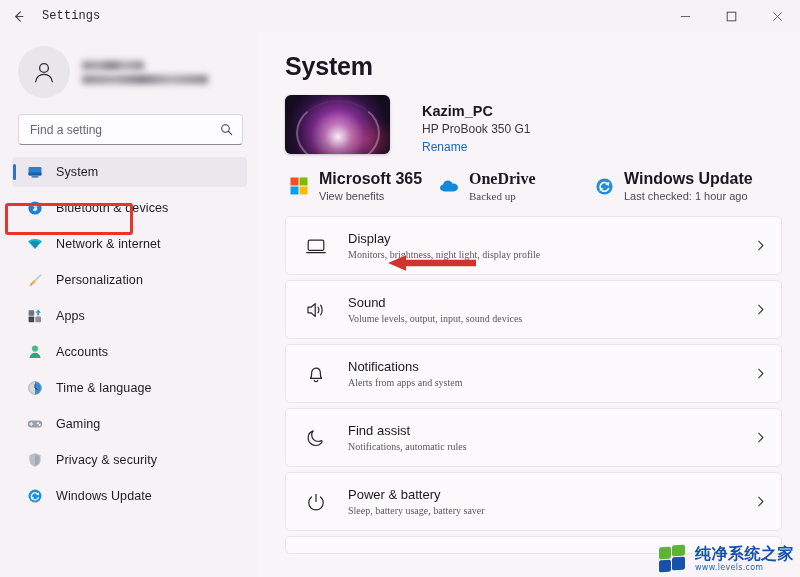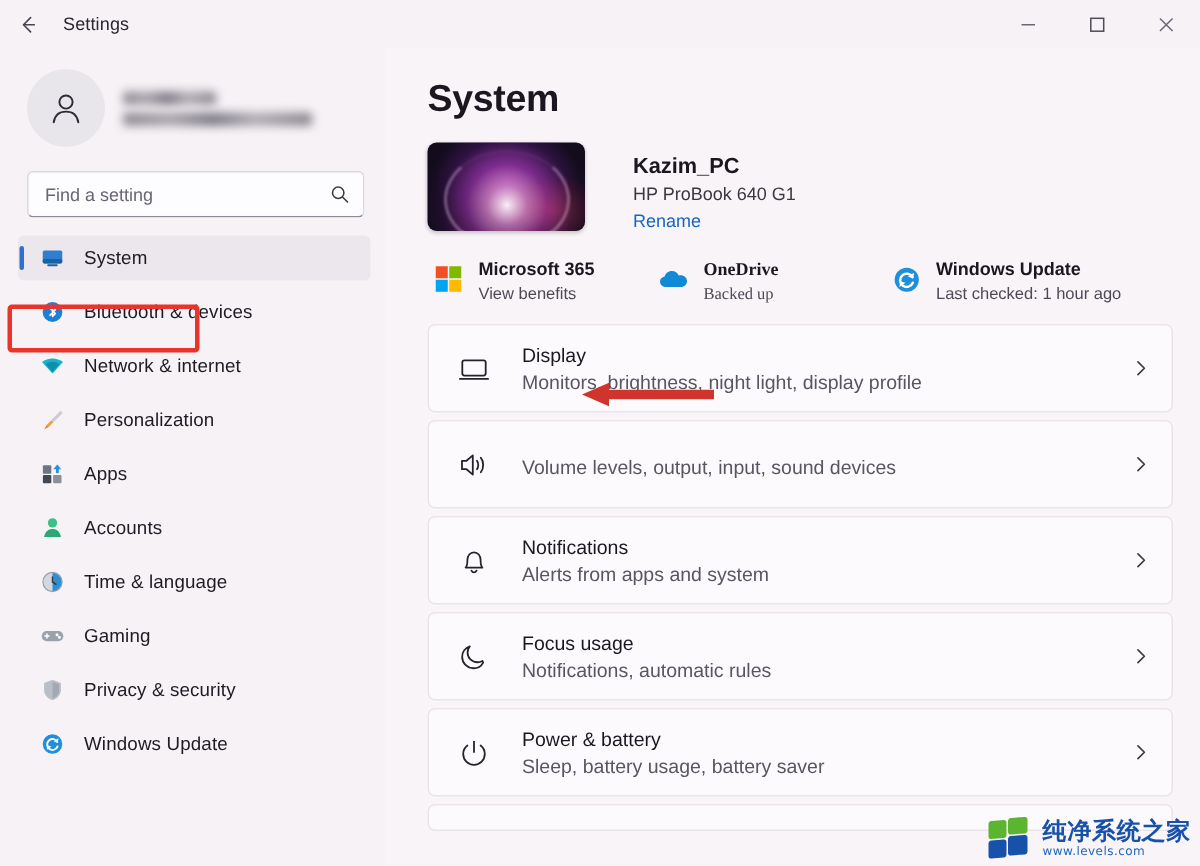--- a/index.html
+++ b/index.html
@@ -9,21 +9,21 @@
     font-family: "Liberation Sans", sans-serif;
     background: #f7f2f6;
   }
   #app { position: relative; width: 800px; height: 577px; display: flex; flex-direction: column; }
 
   
   .titlebar {
     height: 32px; flex: 0 0 32px;
     display: flex; align-items: center;
     background: #f7f2f6;
-    position: relative; z-index: 5;
+    position: relative; z-index: 5; font-family: Liberation Mono, monospace;
   }
   .tb-back {
     width: 36px; height: 32px;
     display: flex; align-items: center; justify-content: center;
     color: #4a4550; font-size: 13px;
   }
   .tb-title {
     font-size: 12px; color: #2b2730; margin-left: 6px; letter-spacing: .1px;
   }
   .tb-spacer { flex: 1; }
@@ -157,37 +157,37 @@
   .device-info { padding-top: 2px; }
   .device-name { font-size: 14.5px; font-weight: bold; color: #1b1720; }
   .device-model { font-size: 12px; color: #3b3740; margin-top: 3px; }
   .device-rename { font-size: 12px; color: #1566c0; margin-top: 4px; cursor: pointer; }
 
   .quick-row { display: flex; align-items: center; gap: 0; padding: 12px 0 14px 4px; }
   .quick { display: flex; align-items: center; gap: 10px; }
   .quick.q1 { width: 150px; }
   .quick.q2 { width: 155px; font-family: Liberation Serif, serif; }
   .quick-ico { width: 20px; height: 20px; flex: 0 0 20px; display: flex; align-items: center; justify-content: center; }
-  .quick-t { font-size: 12px; font-weight: bold; color: #1b1720; }
+  .quick-t { font-size: 16px; font-weight: bold; color: #1b1720; }
   .quick-s { font-size: 11px; color: #4e4955; margin-top: 2px; }
 
   .cards { display: flex; flex-direction: column; gap: 5px; }
   .card {
     background: #fcfafd;
     border: 1px solid #eae4ea;
     border-radius: 5px;
     height: 59px;
     display: flex; align-items: center;
     padding: 0 14px 0 18px;
     gap: 20px;
   }
   .card-ico { width: 24px; height: 24px; flex: 0 0 24px; display: flex; align-items: center; justify-content: center; color: #26222c; }
   .card-text { flex: 1; min-width: 0; }
   .card-t { font-size: 13px; color: #1b1720; }
-  .card-s { font-size: 13px; color: #5a5560; margin-top: 3px; }
+  .card-s { font-size: 10px; color: #5a5560; margin-top: 3px; font-family: Liberation Serif, serif; }
   .card-chev { color: #3c3844; display: flex; }
   .card.partial { height: 18px; overflow: hidden; }
 
   
   .red-arrow { position: absolute; left: 386px; top: 252px; z-index: 6; pointer-events: none; }
 
   
   .watermark {
     position: absolute; right: 6px; bottom: 4px;
     display: flex; align-items: center; gap: 6px; z-index: 7; justify-content: space-between;
@@ -387,21 +387,21 @@
 
       <div class="device-row">
         <div class="device-thumb">
           <div class="bloom2"></div>
           <div class="warm"></div>
           <div class="bloom"></div>
           <div class="arc"></div>
         </div>
         <div class="device-info">
           <div class="device-name">Kazim_PC</div>
-          <div class="device-model">HP ProBook 640 G1</div>
+          <div class="device-model">HP ProBook 350 G1</div>
           <div class="device-rename">Rename</div>
         </div>
       </div>
 
       <div class="quick-row">
 
         <div class="quick q1">
           <span class="quick-ico">
             <svg width="18" height="18" viewBox="0 0 18 18">
               <rect x="0.5" y="0.5" width="8" height="8" fill="#f25022"></rect>
@@ -467,20 +467,21 @@
 
         <div class="card">
           <span class="card-ico">
             <svg width="22" height="22" viewBox="0 0 22 22" fill="none">
               <path d="M3 8.2 H6 L10.2 4.6 V17.4 L6 13.8 H3 Z" stroke="#26222c" stroke-width="1.2" stroke-linejoin="round"></path>
               <path d="M13 8.2 C14.1 9.5 14.1 12.5 13 13.8" stroke="#26222c" stroke-width="1.2" stroke-linecap="round"></path>
               <path d="M15.6 6.2 C17.6 8.5 17.6 13.5 15.6 15.8" stroke="#26222c" stroke-width="1.2" stroke-linecap="round"></path>
             </svg>
           </span>
           <span class="card-text">
+            <span class="card-t" style="display:block">Sound</span>
             <span class="card-s" style="display:block">Volume levels, output, input, sound devices</span>
           </span>
           <span class="card-chev">
             <svg width="13" height="13" viewBox="0 0 14 14" fill="none">
                 <path d="M5 2.4 L9.6 7 L5 11.6" stroke="#3c3844" stroke-width="1.2" stroke-linecap="round" stroke-linejoin="round"></path>
               </svg>
           </span>
         </div>
 
         <div class="card">
@@ -501,21 +502,21 @@
           </span>
         </div>
 
         <div class="card">
           <span class="card-ico">
             <svg width="22" height="22" viewBox="0 0 22 22" fill="none">
               <path d="M16.6 13.6 C15.6 14.2 14.5 14.5 13.3 14.5 C9.6 14.5 6.7 11.6 6.7 8 C6.7 6.4 7.2 5 8.2 3.9 C5.2 4.9 3.1 7.7 3.1 11 C3.1 15.1 6.5 18.5 10.7 18.5 C13.5 18.5 15.9 17 17.1 14.7 Z" stroke="#26222c" stroke-width="1.2" stroke-linejoin="round"></path>
             </svg>
           </span>
           <span class="card-text">
-            <span class="card-t" style="display:block">Focus usage</span>
+            <span class="card-t" style="display:block">Find assist</span>
             <span class="card-s" style="display:block">Notifications, automatic rules</span>
           </span>
           <span class="card-chev">
             <svg width="13" height="13" viewBox="0 0 14 14" fill="none">
                 <path d="M5 2.4 L9.6 7 L5 11.6" stroke="#3c3844" stroke-width="1.2" stroke-linecap="round" stroke-linejoin="round"></path>
               </svg>
           </span>
         </div>
 
         <div class="card">

